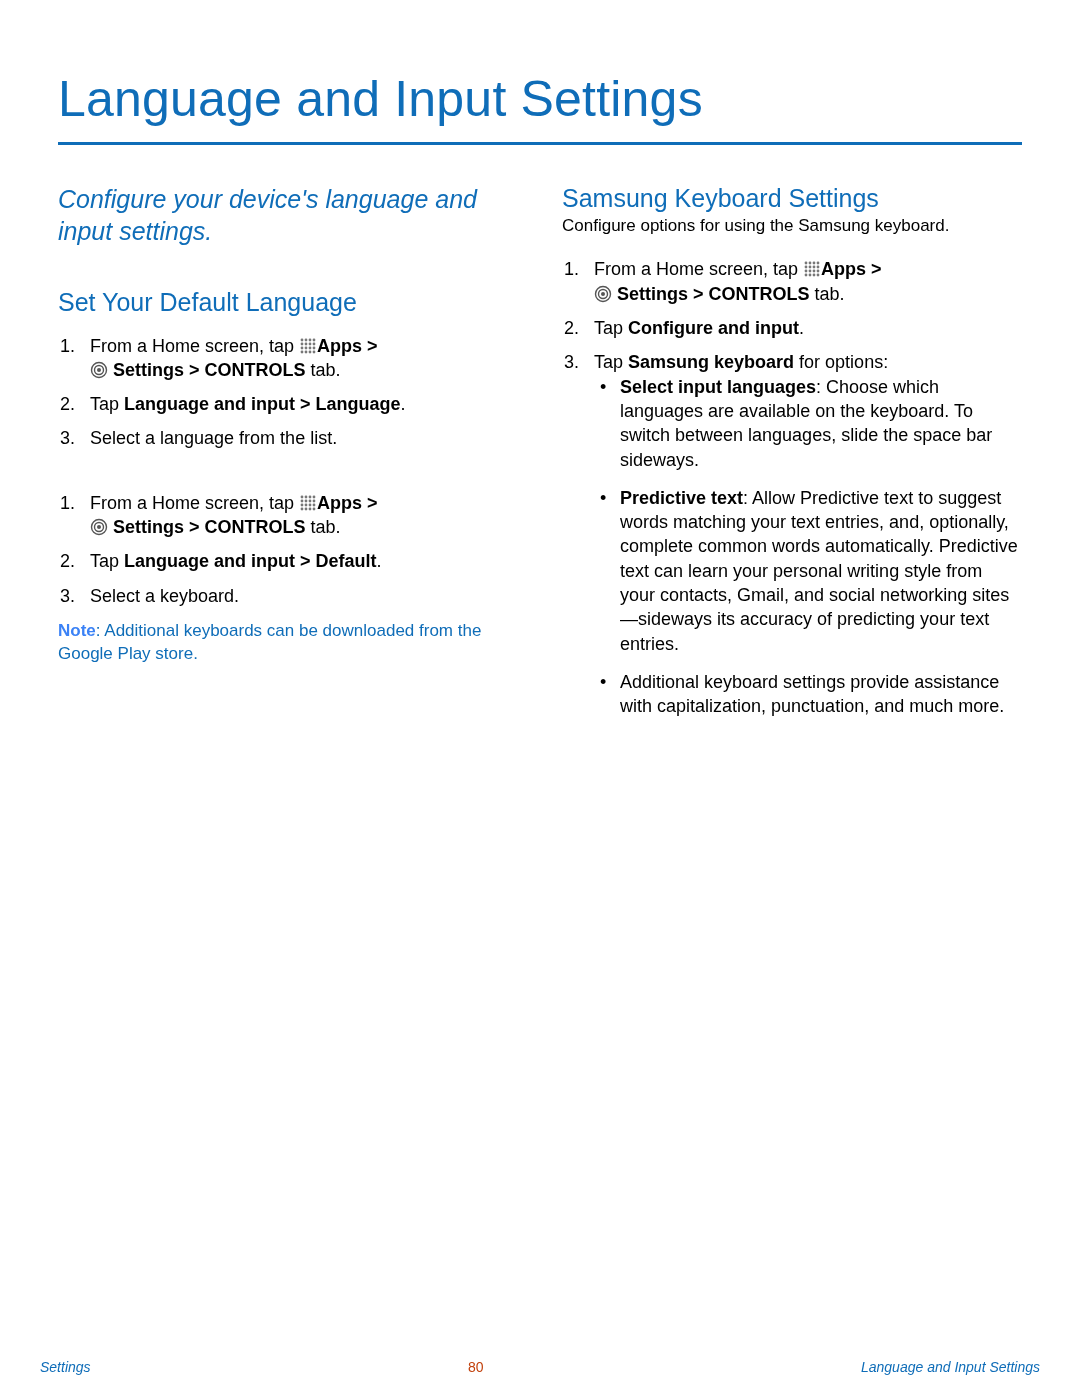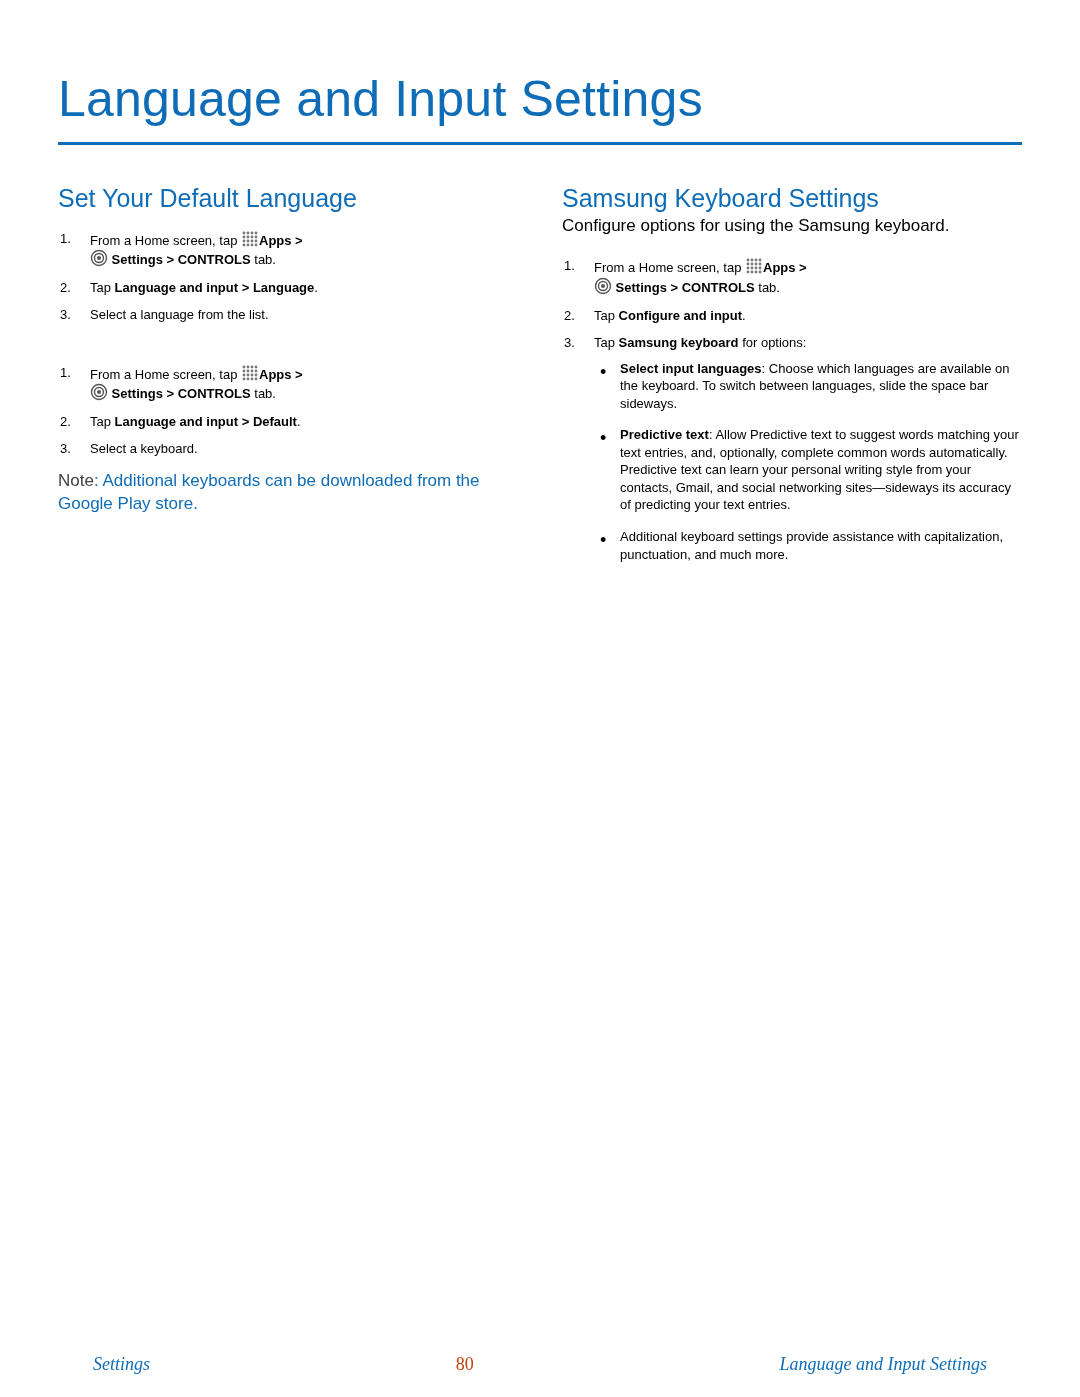--- a/index.html
+++ b/index.html
@@ -44,90 +44,89 @@
     font-weight: 400;
     color: #0f6db8;
     line-height: 1.22;
     margin-bottom: 16px;
   }
   .section-h.tight { margin-bottom: 1px; }
   ol.steps {
     list-style: none;
     counter-reset: step;
     padding-left: 24px;
-    font-size: 13px;
+    font-size: 18px;
     line-height: 1.35;
   }
   ol.steps > li {
     counter-increment: step;
     position: relative;
     margin-bottom: 10px;
     padding-left: 8px;
   }
   ol.steps > li::before {
     content: counter(step) ".";
     position: absolute;
     left: -22px;
     top: 0;
   }
   ul.bullets {
     list-style: none;
     padding-left: 20px;
-    margin-top: 8px;
   }
   ul.bullets > li {
     position: relative;
     margin-bottom: 14px;
     padding-left: 6px;
   }
   ul.bullets > li::before {
     content: "•";
     position: absolute;
     left: -14px;
     top: 0;
     font-size: 18px;
   }
   .note {
     font-size: 17px;
     line-height: 1.35;
     color: #0f6db8;
     margin-top: 12px;
   }
-  .note b { font-weight: 400; color: #404040; }
+  .note b { font-weight: 700; color: #3b82f6; }
   b { font-weight: 700; }
   .gap { height: 30px; }
   .icon {
     display: inline-block;
     vertical-align: -3px;
   }
   .icon svg { display: block; }
   .footer {
     position: absolute;
     left: 0; right: 0;
     bottom: 22px;
-    padding: 0 93px;
+    padding: 0 40px;
     display: flex;
     justify-content: space-between;
     align-items: baseline;
-    font-size: 18px;
+    font-size: 14px;
     font-style: italic;
     color: #0f6db8;
-    font-family: Liberation Serif, serif;
   }
   .footer .center { color: #c2410c; font-style: normal; }
 </style>
 </head>
 <body>
 
 <h1 class="page-title">Language and Input Settings</h1>
 <hr class="title-rule">
 
 <div class="columns">
 
   <div class="col">
+    <p class="intro">Configure your device's language and input settings.</p>
 
     <h2 class="section-h">Set Your Default Language</h2>
     <ol class="steps">
       <li>
         <span>From a Home screen, tap </span><span class="icon"><svg width="18" height="18" viewBox="0 0 18 18">
               <g fill="#777">
                 <circle cx="3" cy="3" r="1.4"></circle>
                 <circle cx="7" cy="3" r="1.4"></circle>
                 <circle cx="11" cy="3" r="1.4"></circle>
                 <circle cx="15" cy="3" r="1.4"></circle>

